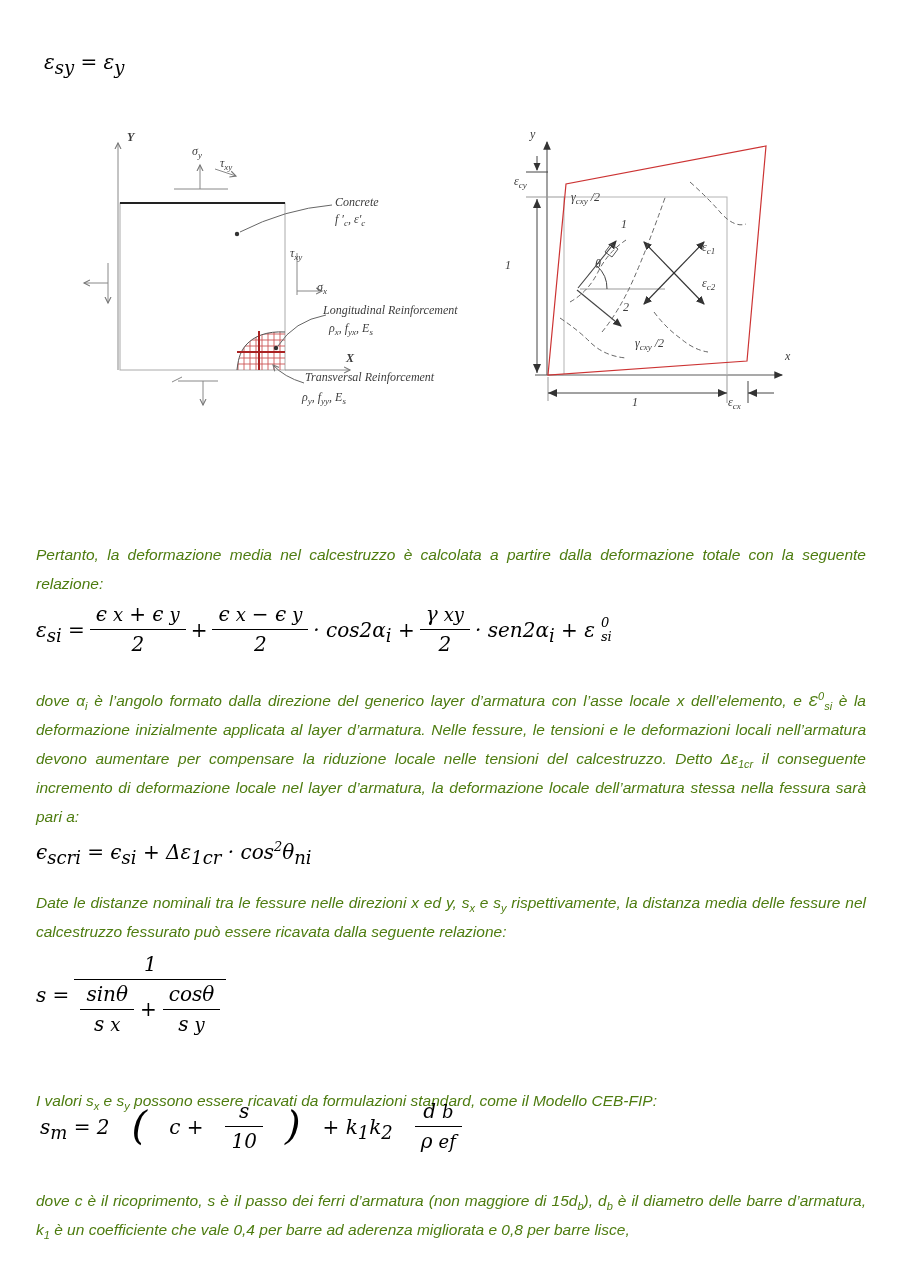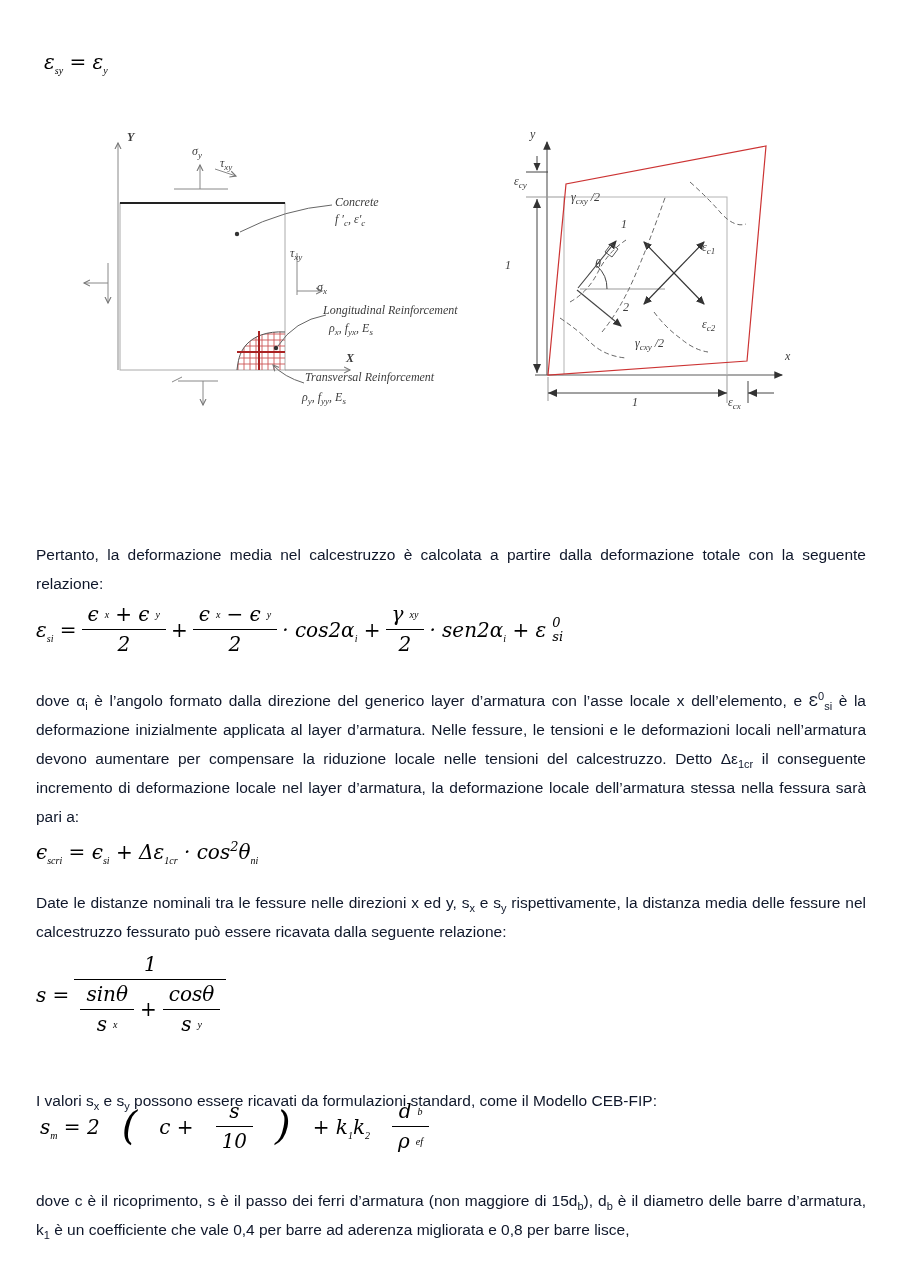--- a/index.html
+++ b/index.html
@@ -9,32 +9,32 @@
 
   
   .formula {
     position:absolute;
     font-family:"DejaVu Serif","Liberation Serif",serif;
     font-style:italic; color:#000;
     font-size:20px;
     display:flex; align-items:center; gap:5px;
     white-space:nowrap;
   }
-  .formula sub { font-size:10px; font-style:italic; line-height:0;font-family:Liberation Serif, serif; }
+  .formula sub { font-size:18px; font-style:italic; line-height:0; }
   .formula sup { font-size:13px; font-style:italic; line-height:0; }
   .frac { display:inline-flex; flex-direction:column; margin:0 0; }
   .frac > .num { padding:0 6px 3px; display:flex; align-items:center; justify-content:center; gap:6px; line-height:1.15; }
   .frac > .den { border-top:1.5px solid #000; padding:3px 6px 0; display:flex; align-items:center; justify-content:center; gap:6px; line-height:1.15; }
   .supsub { display:inline-flex; flex-direction:column; align-items:flex-start; font-size:13px; line-height:1.05; margin-left:1px; }
   .paren { font-size:40px; font-style:italic; line-height:0.9; font-weight:400; transform:translateY(-2px); }
 
   
   .body-text {
     position:absolute; left:36px; width:830px;
-    font-size:15.5px; line-height:29px; text-align:justify; color:#0f172a;
+    font-size:15.5px; line-height:29px; text-align:justify; color:#4d7c0f;font-style:italic;
   }
   .body-text sub { font-size:11px; line-height:0; }
   .body-text sup { font-size:11px; line-height:0; }
   .caption {
     position:absolute; top:452px; left:0; width:900px; text-align:center;
     font-style:italic; font-size:15.5px; color:#111;
   }
 
   
   .flabel {
@@ -179,21 +179,21 @@
   <div class="flabel" style="left:305px; top:371px;">Transversal Reinforcement</div>
   <div class="flabel" style="left:302px; top:391px;">ρ<sub>y</sub>, f<sub>yy</sub>, E<sub>s</sub></div>
 
   <div class="flabel" style="left:530px; top:128px;">y</div>
   <div class="flabel" style="left:514px; top:175px;">ε<sub>cy</sub></div>
   <div class="flabel" style="left:571px; top:191px;">γ<sub>cxy</sub> /2</div>
   <div class="flabel" style="left:505px; top:259px;">1</div>
   <div class="flabel" style="left:621px; top:218px;">1</div>
   <div class="flabel" style="left:595px; top:258px;">θ</div>
   <div class="flabel" style="left:702px; top:241px;">ε<sub>c1</sub></div>
-  <div class="flabel" style="left:702px; top:277px;margin-top:41px;">ε<sub>c2</sub></div>
+  <div class="flabel" style="left:702px; top:277px;">ε<sub>c2</sub></div>
   <div class="flabel" style="left:623px; top:301px;">2</div>
   <div class="flabel" style="left:635px; top:337px;">γ<sub>cxy</sub> /2</div>
   <div class="flabel" style="left:785px; top:350px;">x</div>
   <div class="flabel" style="left:632px; top:396px;">1</div>
   <div class="flabel" style="left:728px; top:396px;">ε<sub>cx</sub></div>
 
 
   <p class="body-text" style="top:540px;">Pertanto, la deformazione media nel calcestruzzo è calcolata a partire dalla deformazione totale con la seguente relazione:</p>
 
   <div class="formula" style="left:36px; top:603px;">

